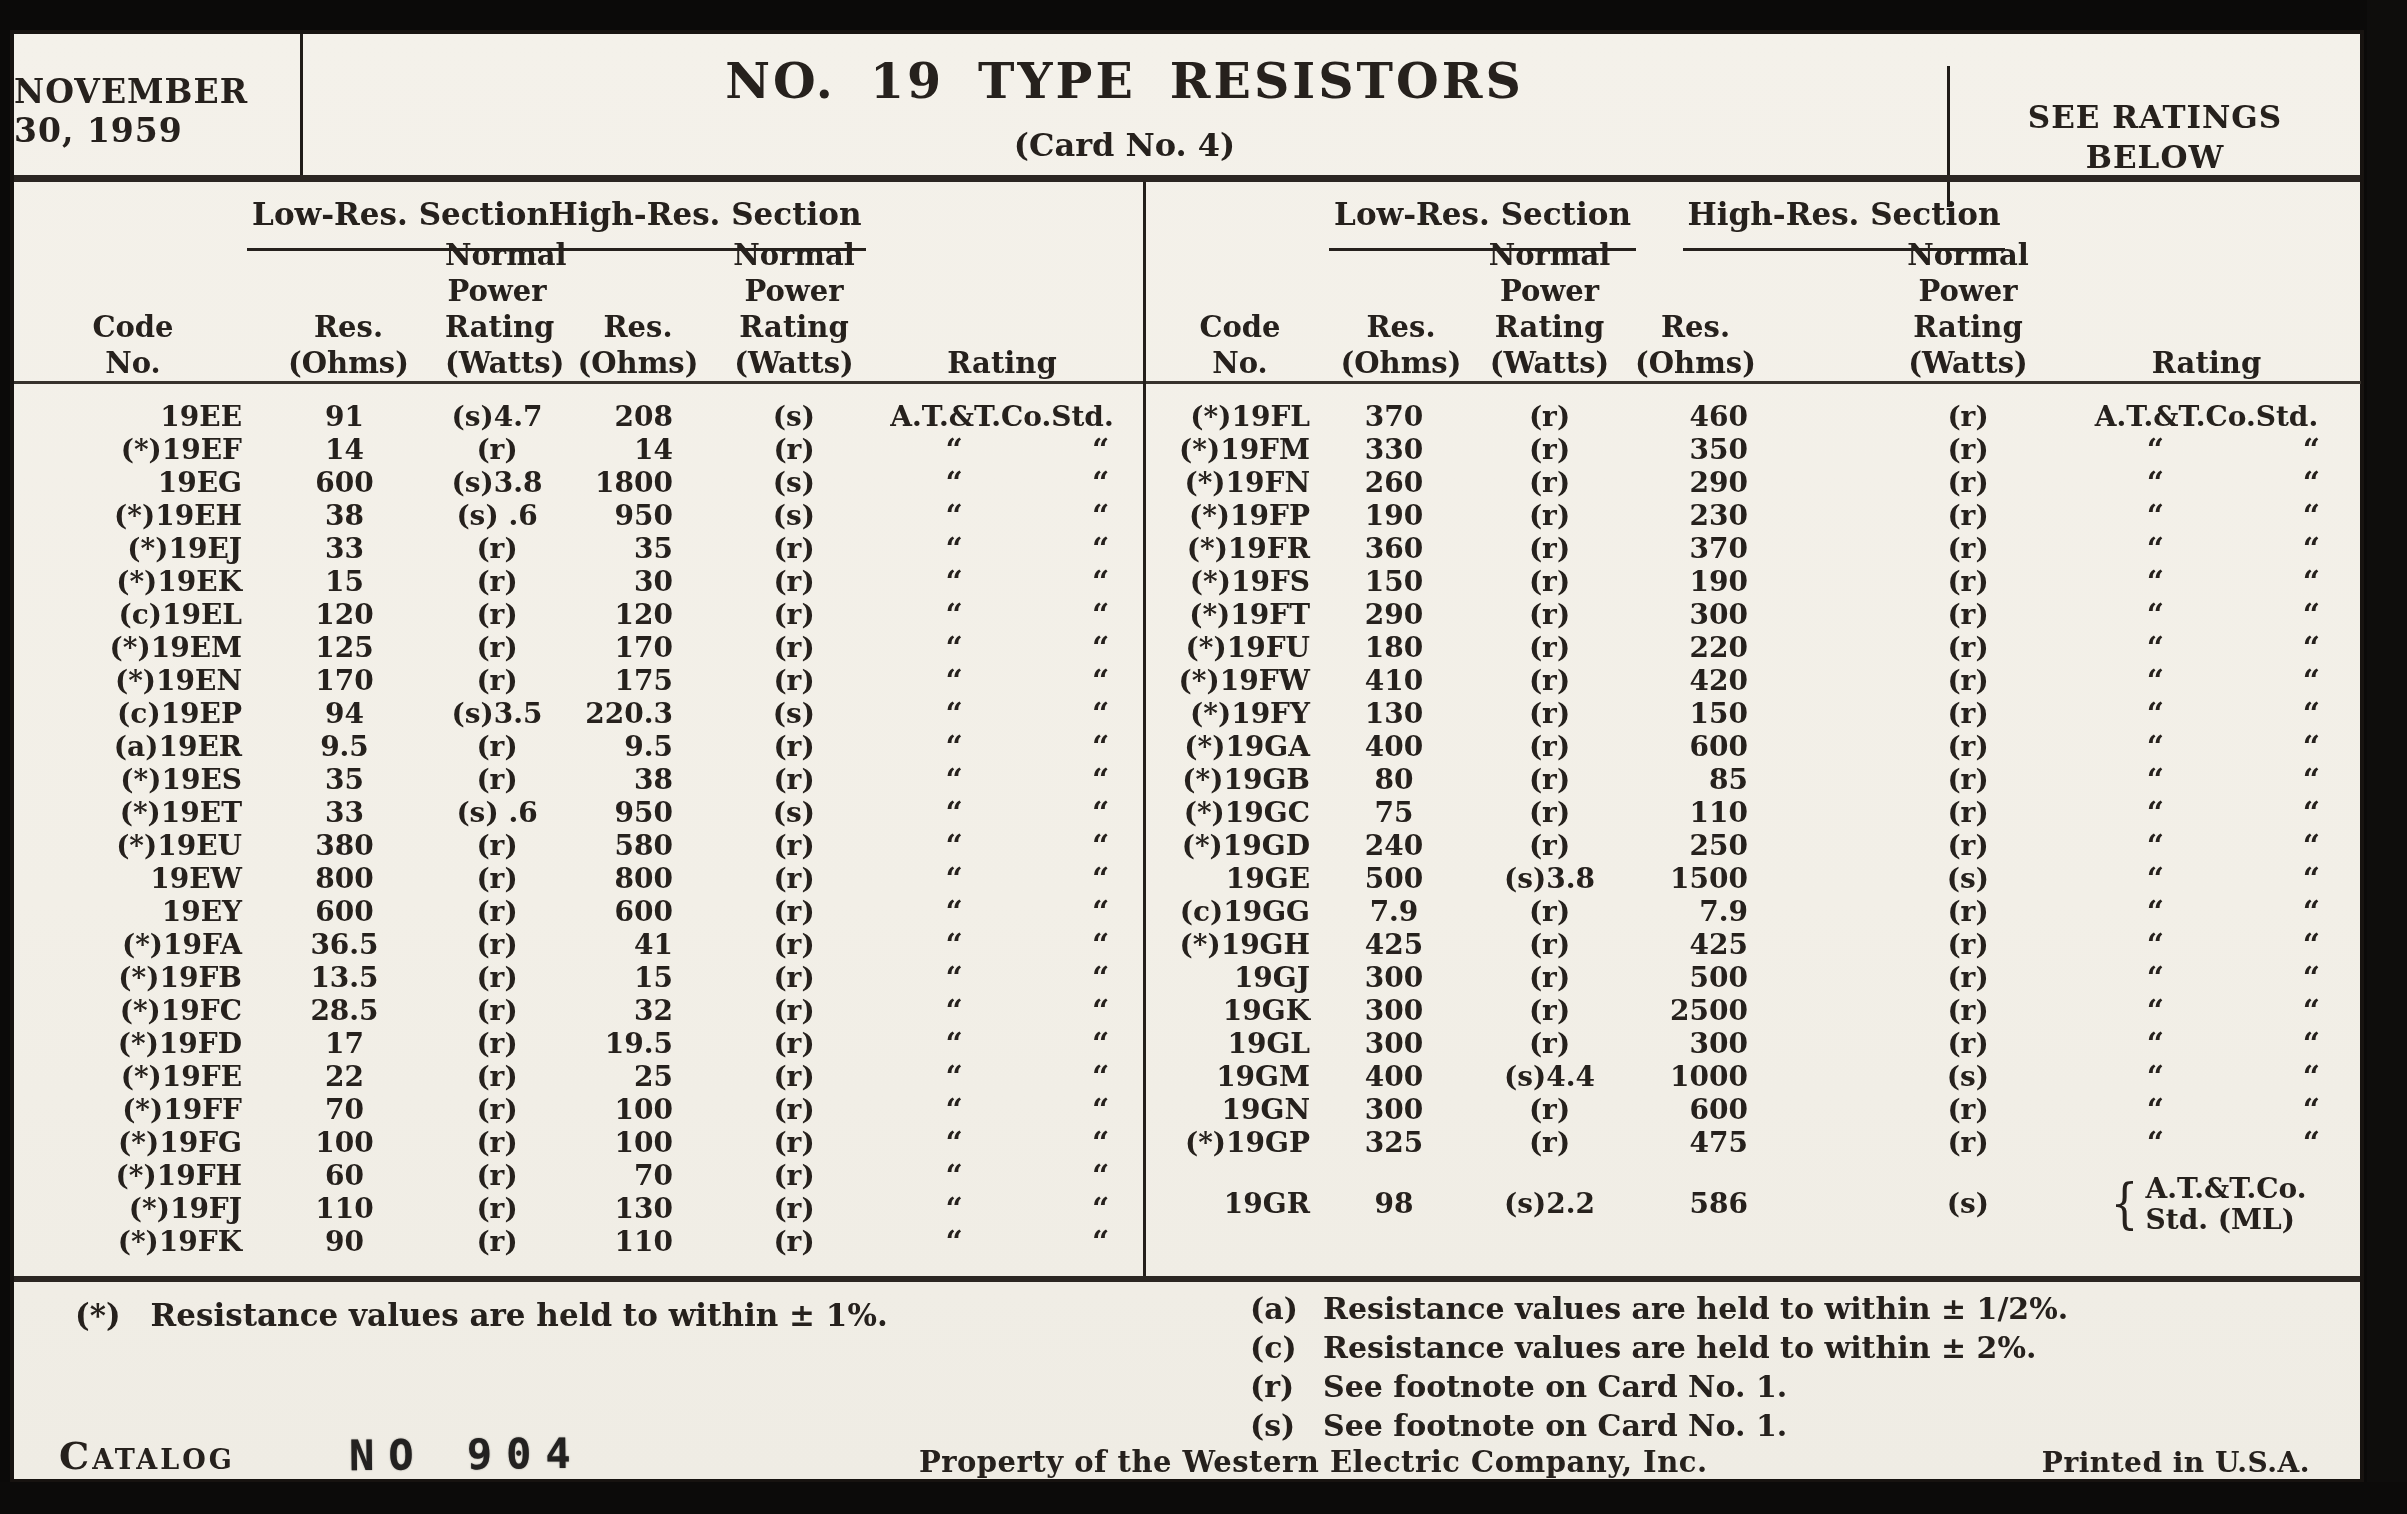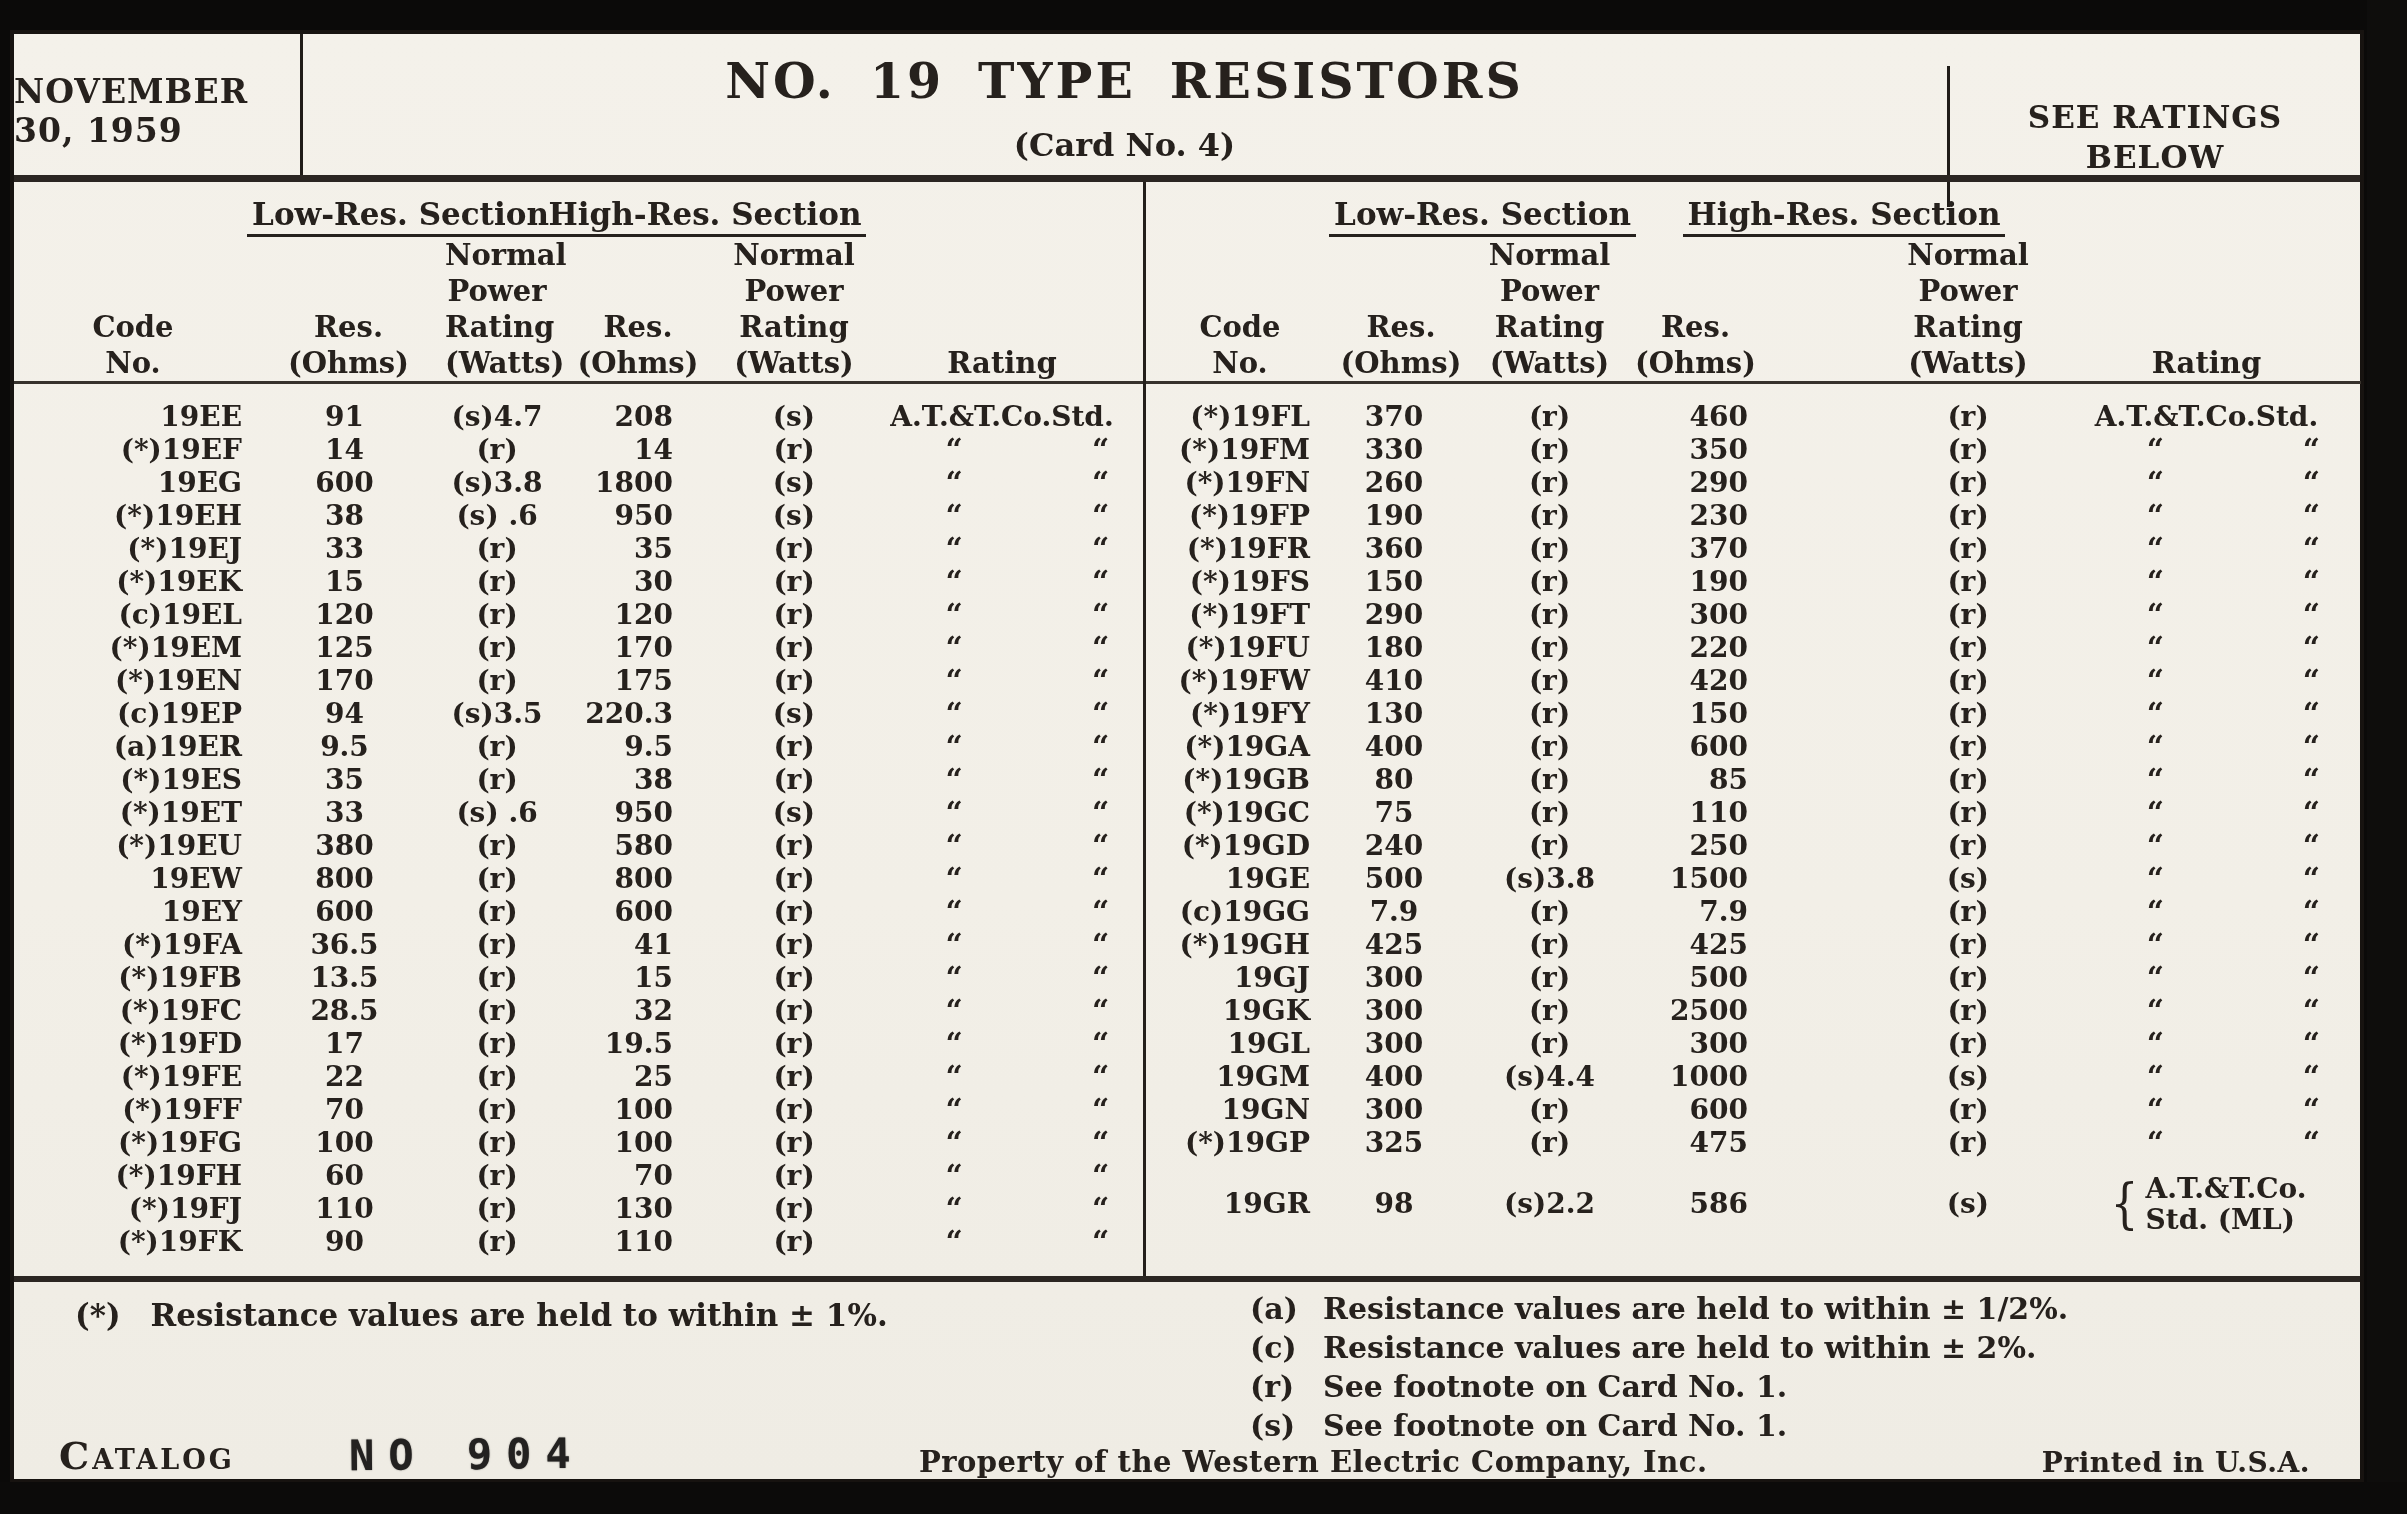--- a/index.html
+++ b/index.html
@@ -16,21 +16,21 @@
   .cell-ratings span{font-size:31px;letter-spacing:1px;}
   .rule-thick{position:absolute;left:0;right:0;height:7px;background:#2b2622;}
   .rt1{top:141px;} .rt2{top:1242px;height:6px;}
   
   .tables{position:absolute;left:0;top:148px;right:0;height:1095px;}
   .thalf{position:absolute;top:0;height:1095px;box-sizing:border-box;}
   .thalf-left{left:0;width:1129px;--cols:238px 193px 104px 178px 134px 282px;}
   .thalf-right{left:1129px;width:1218px;border-left:3px solid #241f1b;--cols:188px 134px 163px 129px 297px 299px;}
   .thead{position:absolute;top:4px;left:0;right:0;height:198px;display:grid;grid-template-columns:var(--cols);grid-template-rows:51px auto;border-bottom:3px solid #37322c;box-sizing:border-box;}
   .sect{grid-row:1;align-self:start;justify-self:center;white-space:nowrap;font-size:31px;padding-top:10px;}
-  .sect > span{border-bottom:3px solid #26211d;padding:0 5px 2px;}
+  .sect > span{border-bottom:3px solid #26211d;padding:0 5px 16px;}
   .sect-low{grid-column:2/4;} .sect-high{grid-column:4/6;}
   .colhead{grid-row:2;align-self:end;text-align:center;font-size:29px;line-height:36px;padding-bottom:8px;}
   .ch-code{grid-column:1;} .ch-res-low{grid-column:2;} .ch-watts-low{grid-column:3;}
   .ch-res-high{grid-column:4;} .ch-watts-high{grid-column:5;} .ch-rating{grid-column:6;}
   .thalf-right .ch-watts-high{padding-left:119px;}
   .tbody{position:absolute;top:210px;left:0;right:0;margin-top:8px;}
   .trow{display:grid;grid-template-columns:var(--cols);height:33px;align-items:center;font-size:28px;}
   .tcell{line-height:33px;white-space:nowrap;}
   .c-code{text-align:right;padding-right:10px;}
   .c-res-low{text-align:center;padding-right:8px;}

